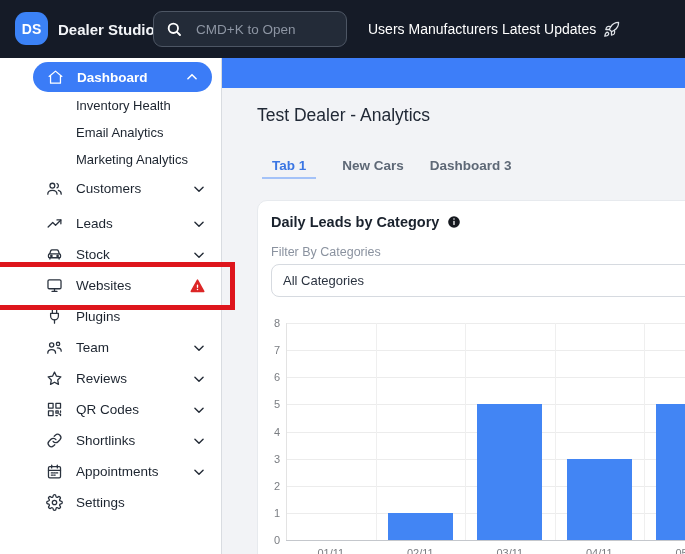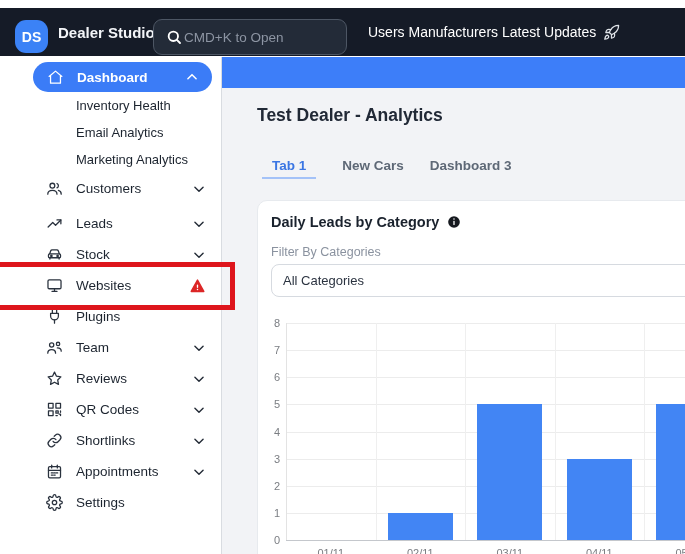--- a/index.html
+++ b/index.html
@@ -3,28 +3,28 @@
 <meta charset="utf-8">
 <style>
   html,body{margin:0;padding:0;}
   body{
     width:685px;height:554px;position:relative;overflow:hidden;
     background:#ffffff;
     font-family:"Liberation Sans", sans-serif;
     -webkit-font-smoothing:antialiased;
   }
   
-  .topbar{position:absolute;left:0;top:8px;width:685px;height:48px;background:#151b27;z-index:10;}
+  .topbar{position:absolute;left:0;top:0;width:685px;height:58px;background:#151b27;z-index:10;}
   .logo{position:absolute;left:15px;top:12px;width:33px;height:33px;border-radius:11px;background:#3b82f6;
         color:#fff;font-weight:700;font-size:14px;display:flex;align-items:center;justify-content:center;}
   .brand{position:absolute;left:58px;top:50%;transform:translateY(-50%);color:#f3f5f8;font-size:15px;font-weight:600;}
   .searchbox{position:absolute;left:153px;top:11px;width:194px;height:36px;background:#232b38;border:1px solid #4d5664;
         border-radius:9px;display:flex;align-items:center;box-sizing:border-box;}
   .search-icon{margin-left:12px;display:flex;color:#ffffff;}
-  .search-input{background:transparent;border:none;outline:none;color:#84cc16;font-size:13.5px;margin-left:0;width:140px;
+  .search-input{background:transparent;border:none;outline:none;color:#84cc16;font-size:13.5px;margin-left:12px;width:140px;
         font-family:"Liberation Sans", sans-serif;}
   .search-input::placeholder{color:#8d95a3;}
   .topnav{position:absolute;left:368px;top:0;bottom:0;display:flex;align-items:center;gap:4px;}
   .topnav-item{display:flex;align-items:center;gap:7px;color:#ffffff;font-size:14px;font-weight:500;cursor:pointer;white-space:nowrap;}
   .topnav-item .nav-ico{display:flex;color:#dfe3e8;}
   
   .sidebar{position:absolute;left:0;top:57px;width:222px;bottom:0;background:#fff;border-right:1px solid #d9dce1;
         padding-top:5px;box-sizing:border-box;z-index:5;padding-left:24px;}
   .side-item{height:31px;display:flex;align-items:center;padding:0 15px 0 22px;color:#1c242f;font-size:13.5px;cursor:pointer;}
   .side-item .s-icon{width:17px;height:17px;margin-right:13px;display:flex;align-items:center;color:#2a323e;flex:none;}
@@ -32,21 +32,21 @@
   .side-item .s-right{width:17px;display:flex;justify-content:flex-end;color:#232b36;}
   .side-item.active{background:#3b7cf7;color:#fff;border-radius:16px;margin:0 9px;height:30px;
         padding:0 13px 0 14px;font-weight:700;}
   .side-item.active .s-icon{color:#fff;}
   .side-item.active .s-right{color:#fff;}
   .side-item.sub{height:27px;padding-left:52px;font-size:13px;}
   .side-item.gap{margin-top:4px;}
   
   .main{position:absolute;left:222px;top:57px;right:0;bottom:0;background:#f2f3f6;}
   .banner{position:absolute;left:0;top:0;right:0;height:31px;background:#3d7ef9;}
-  .page-title{position:absolute;left:35px;top:48px;font-size:17.5px;font-weight:700;color:#212936;}
+  .page-title{position:absolute;left:35px;top:48px;font-size:17.5px;font-weight:400;color:#212936;}
   .tabs{position:absolute;left:40px;top:101px;display:flex;align-items:flex-end;}
   .tab{font-size:13.5px;color:#5e6876;padding:0 0 6px 0;margin-right:26px;cursor:pointer;white-space:nowrap;font-weight:bold;}
   .tab.active{color:#3b76e3;border-bottom:2px solid #a4c2f8;padding:0 10px 4px 10px;}
   
   .card{position:absolute;left:35px;top:143px;width:520px;height:600px;background:#fff;border:1px solid #e7eaee;border-radius:10px;}
   .card-title{position:absolute;left:13px;top:13px;font-size:14.5px;font-weight:700;color:#1a222d;
         display:flex;align-items:center;gap:8px;}
   .info-btn{display:flex;cursor:pointer;}
   .filter-label{position:absolute;left:13px;top:44px;font-size:12.5px;color:#8a929f;}
   .select{position:absolute;left:13px;top:63px;width:494px;height:33px;border:1px solid #d6dae0;border-radius:8px;

